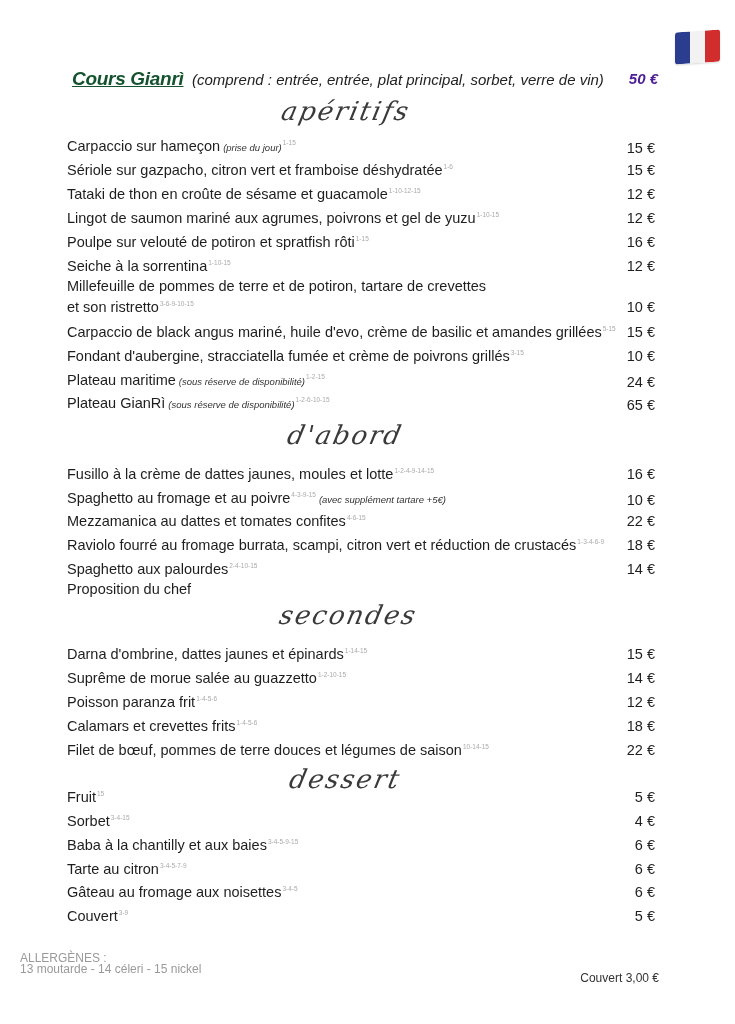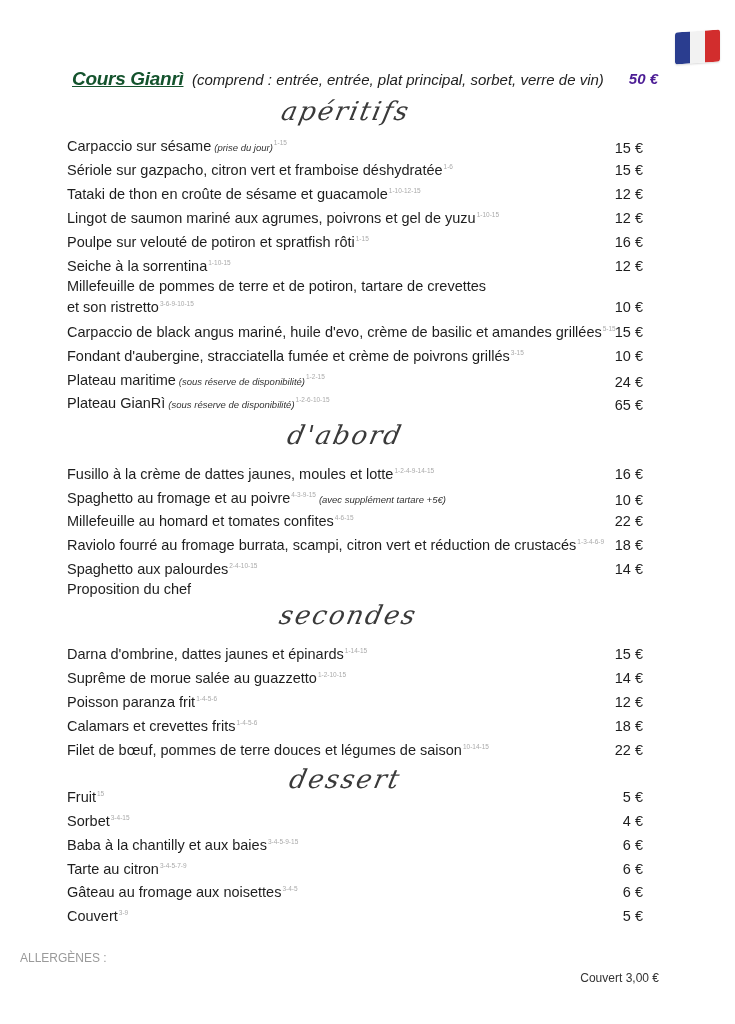--- a/index.html
+++ b/index.html
@@ -32,21 +32,21 @@
       transform: skewX(-12deg);
     }
     .item {
       position: absolute; left: 67px; width: 592px; font-size: 14.5px; line-height: 18px;
       color: #1e1e1e;
     }
     .item .name { white-space: nowrap; }
     .item .note { font-style: italic; font-size: 9.5px; color: #333; margin-left: 3px; }
     .item sup { font-size: 6.5px; color: #aaaaaa; vertical-align: super; margin-left: 1px; }
     .item .price {
-      position: absolute; right: 16px; bottom: 0; white-space: nowrap;
+      position: absolute; right: 4px; bottom: 0; white-space: nowrap;
     }
     .item.two-line .name { white-space: normal; display: block; width: 420px; }
     .couvert {
       position: absolute; right: 76px; top: 941px; font-size: 12px; color: #333; margin-top: 30px;
     }
     .allergens {
       position: absolute; left: 20px; width: 695px; top: 953px; text-align: left;
       font-size: 12px; color: #9a9a9a; line-height: 11px;
     }
   </style>
@@ -60,40 +60,40 @@
 </div>
 
 <div class="course-header">
   <span class="course-title">Cours Gianrì</span>
   <span class="course-note">(comprend : entrée, entrée, plat principal, sorbet, verre de vin)</span>
   <span class="course-price">50 €</span>
 </div>
 
 <div class="section-title" style="left:282px;top:96px">apéritifs</div>
 
-<div class="item" style="top:134px"><span class="name">Carpaccio sur sésame</span><span class="note">(prise du jour)</span><sup>1-15</sup><span class="price">15 €</span></div>
+<div class="item" style="top:134px"><span class="name">Carpaccio sur hameçon</span><span class="note">(prise du jour)</span><sup>1-15</sup><span class="price">15 €</span></div>
 <div class="item" style="top:158px"><span class="name">Sériole sur gazpacho, citron vert et framboise déshydratée</span><sup>1-6</sup><span class="price">15 €</span></div>
 <div class="item" style="top:182px"><span class="name">Tataki de thon en croûte de sésame et guacamole</span><sup>1-10-12-15</sup><span class="price">12 €</span></div>
 <div class="item" style="top:206px"><span class="name">Lingot de saumon mariné aux agrumes, poivrons et gel de yuzu</span><sup>1-10-15</sup><span class="price">12 €</span></div>
 <div class="item" style="top:230px"><span class="name">Poulpe sur velouté de potiron et spratfish rôti</span><sup>1-15</sup><span class="price">16 €</span></div>
 <div class="item" style="top:254px"><span class="name">Seiche à la sorrentina</span><sup>1-10-15</sup><span class="price">12 €</span></div>
 <div class="item two-line" style="top:277px">
     <span class="name"><span>Millefeuille de pommes de terre et de potiron, tartare de crevettes et son ristretto</span><sup>3-6-9-10-15</sup></span>
     <span class="price">10 €</span>
   </div>
 <div class="item" style="top:320px"><span class="name">Carpaccio de black angus mariné, huile d'evo, crème de basilic et amandes grillées</span><sup>5-15</sup><span class="price">15 €</span></div>
 <div class="item" style="top:344px"><span class="name">Fondant d'aubergine, stracciatella fumée et crème de poivrons grillés</span><sup>3-15</sup><span class="price">10 €</span></div>
 <div class="item" style="top:368px"><span class="name">Plateau maritime</span><span class="note">(sous réserve de disponibilité)</span><sup>1-2-15</sup><span class="price">24 €</span></div>
 <div class="item" style="top:391px"><span class="name">Plateau GianRì</span><span class="note">(sous réserve de disponibilité)</span><sup>1-2-6-10-15</sup><span class="price">65 €</span></div>
 
 <div class="section-title" style="left:288px;top:420px">d'abord</div>
 
 <div class="item" style="top:462px"><span class="name">Fusillo à la crème de dattes jaunes, moules et lotte</span><sup>1-2-4-9-14-15</sup><span class="price">16 €</span></div>
 <div class="item" style="top:486px"><span class="name">Spaghetto au fromage et au poivre</span><sup>4-3-9-15</sup><span class="note">(avec supplément tartare +5€)</span><span class="price">10 €</span></div>
-<div class="item" style="top:509px"><span class="name">Millefeuille au homard et tomates confites</span><sup>4-6-15</sup><span class="price">22 €</span></div>
+<div class="item" style="top:509px"><span class="name">Mezzamanica au dattes et tomates confites</span><sup>4-6-15</sup><span class="price">22 €</span></div>
 <div class="item" style="top:533px"><span class="name">Raviolo fourré au fromage burrata, scampi, citron vert et réduction de crustacés</span><sup>1-3-4-6-9</sup><span class="price">18 €</span></div>
 <div class="item" style="top:557px"><span class="name">Spaghetto aux palourdes</span><sup>2-4-10-15</sup><span class="price">14 €</span></div>
 <div class="item" style="top:580px"><span class="name">Proposition du chef</span><span class="price"></span></div>
 
 <div class="section-title" style="left:280px;top:600px">secondes</div>
 
 <div class="item" style="top:642px"><span class="name">Darna d'ombrine, dattes jaunes et épinards</span><sup>1-14-15</sup><span class="price">15 €</span></div>
 <div class="item" style="top:666px"><span class="name">Suprême de morue salée au guazzetto</span><sup>1-2-10-15</sup><span class="price">14 €</span></div>
 <div class="item" style="top:690px"><span class="name">Poisson paranza frit</span><sup>1-4-5-6</sup><span class="price">12 €</span></div>
 <div class="item" style="top:714px"><span class="name">Calamars et crevettes frits</span><sup>1-4-5-6</sup><span class="price">18 €</span></div>
@@ -104,13 +104,14 @@
 <div class="item" style="top:785px"><span class="name">Fruit</span><sup>15</sup><span class="price">5 €</span></div>
 <div class="item" style="top:809px"><span class="name">Sorbet</span><sup>3-4-15</sup><span class="price">4 €</span></div>
 <div class="item" style="top:833px"><span class="name">Baba à la chantilly et aux baies</span><sup>3-4-5-9-15</sup><span class="price">6 €</span></div>
 <div class="item" style="top:857px"><span class="name">Tarte au citron</span><sup>3-4-5-7-9</sup><span class="price">6 €</span></div>
 <div class="item" style="top:880px"><span class="name">Gâteau au fromage aux noisettes</span><sup>3-4-5</sup><span class="price">6 €</span></div>
 <div class="item" style="top:904px"><span class="name">Couvert</span><sup>3-9</sup><span class="price">5 €</span></div>
 
 <div class="couvert">Couvert 3,00 €</div>
 <div class="allergens">
   <div>ALLERGÈNES :</div>
+  <div>13 moutarde - 14 céleri - 15 nickel</div>
 </div>
 
 </body></html>

